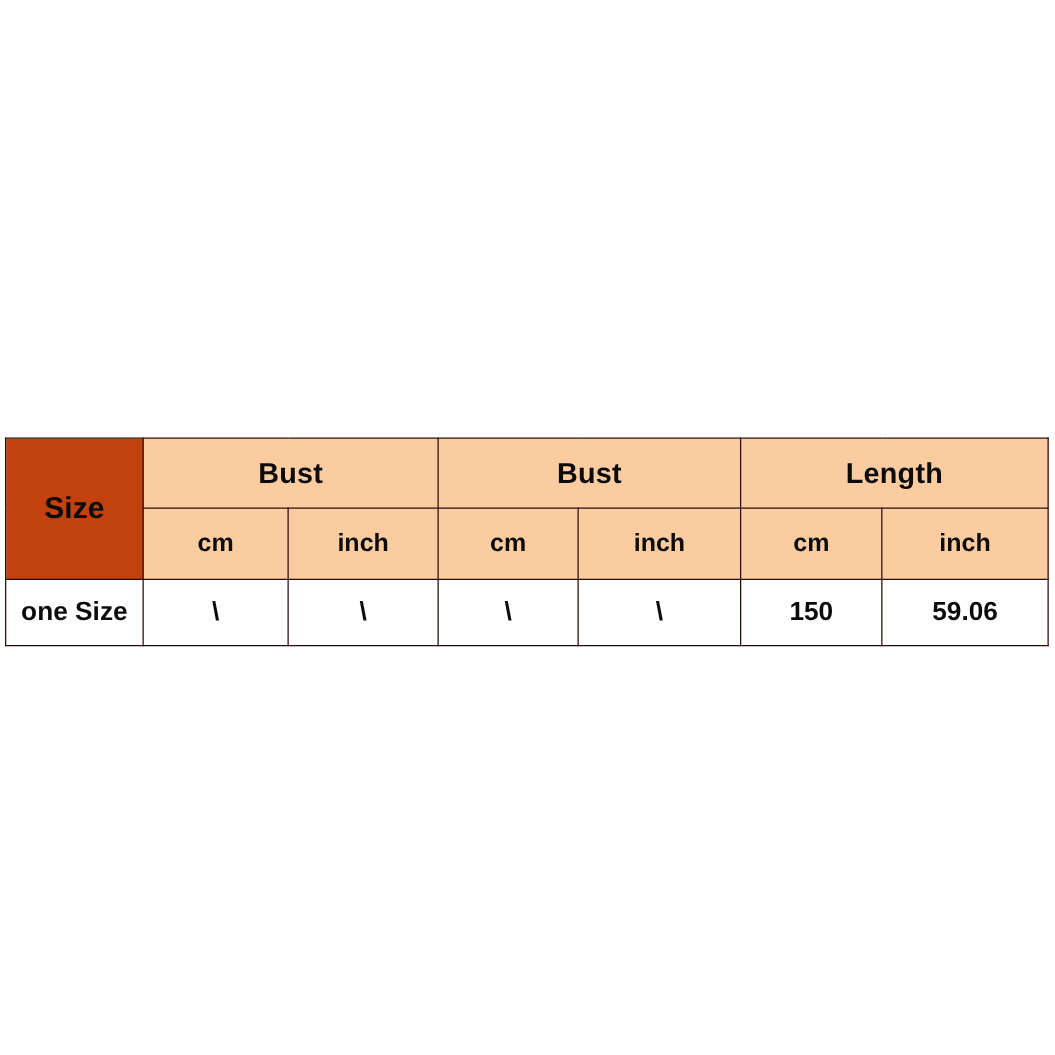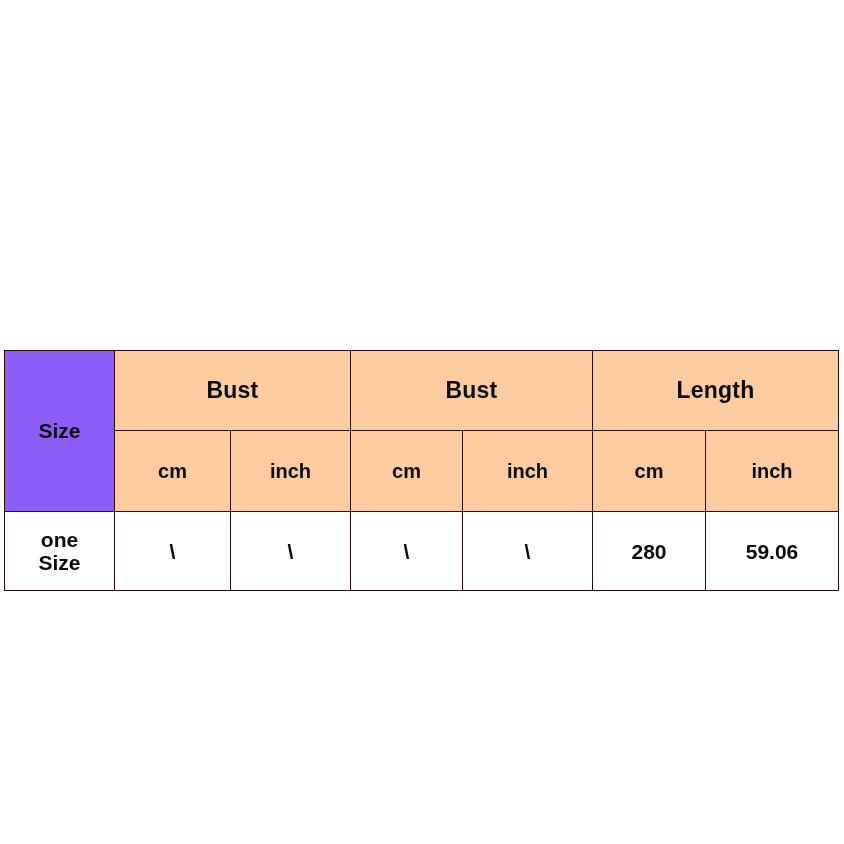--- a/index.html
+++ b/index.html
@@ -32,39 +32,39 @@
     background: #ffffff;
   }
 
   table.size-chart td,
   table.size-chart th {
     border: 1px solid #2b0b08;
     text-align: center;
     vertical-align: middle;
     font-weight: bold;
     color: #0b0b0b;
-    padding: 16px;
+    padding: 4px;
     line-height: 1.1;
     font-family: "Liberation Sans", "DejaVu Sans", sans-serif;
   }
 
   
   .hdr {
     background: #facca0;
   }
 
   
   tr.row-group-head > .hdr { height: 47px; }
   tr.row-unit-head  > .hdr { height: 48px; text-align: center; }
   tr.data-row > td          { height: 44px; margin-top: 30px; }
 
   
   td.size-label {
-    background: #8b5cf6;
-    font-size: 21px;
+    background: #c2410c;
+    font-size: 24px;
   }
 
   .group-title { font-size: 23px; letter-spacing: 0.2px; }
   .unit-title  { font-size: 20px; }
   .data-cell   { font-size: 21px; background: #ffffff; }
   .data-cell.first-col { font-size: 21px; }
 
   
   col.c-size  { width: 110px; }
   col.c-bcm   { width: 116px; }
@@ -104,18 +104,18 @@
         <td class="hdr unit-title">inch</td>
       </tr>
     </thead>
     <tbody>
       <tr class="data-row">
         <td class="data-cell first-col">one Size</td>
         <td class="data-cell">\</td>
         <td class="data-cell">\</td>
         <td class="data-cell">\</td>
         <td class="data-cell">\</td>
-        <td class="data-cell">280</td>
+        <td class="data-cell">150</td>
         <td class="data-cell">59.06</td>
       </tr>
     </tbody>
   </table>
 </div>
 
 </body></html>

